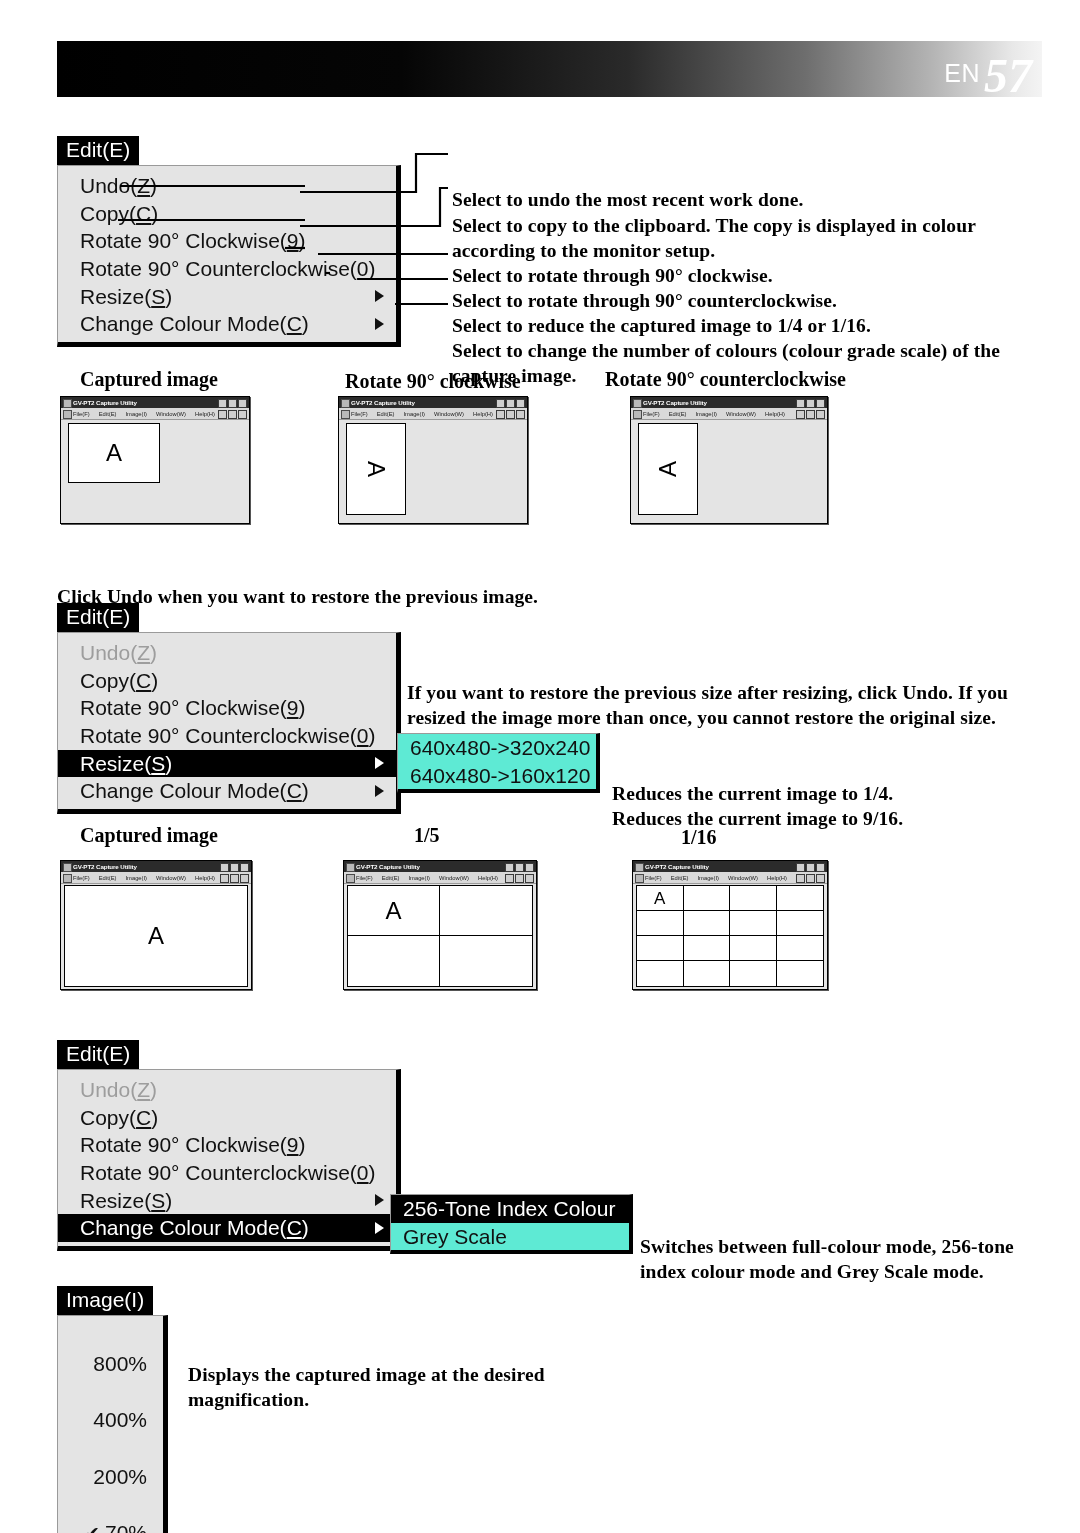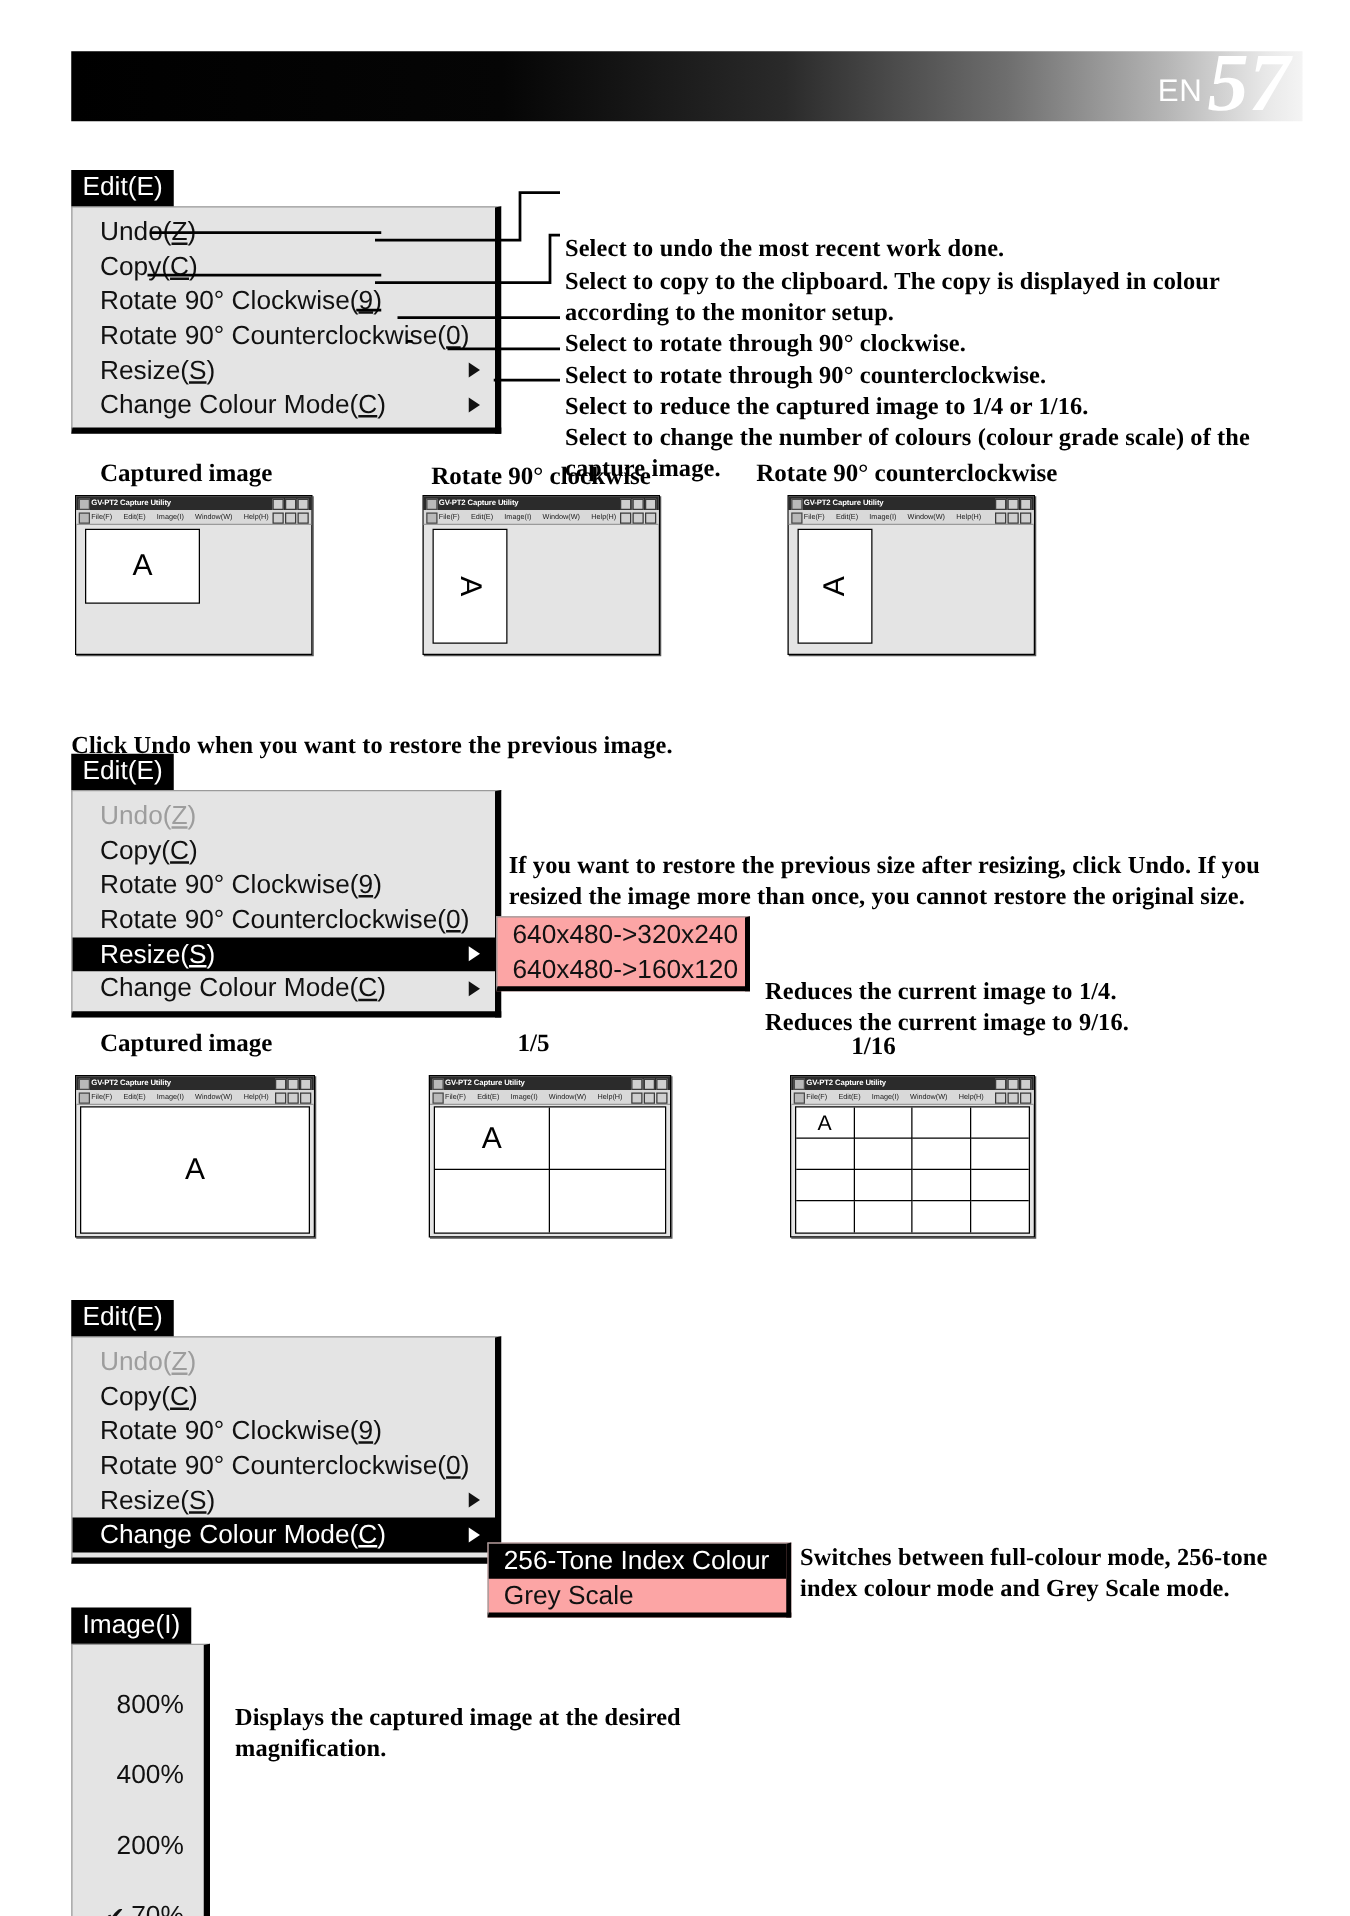--- a/index.html
+++ b/index.html
@@ -33,21 +33,21 @@
     color: #ffffff;
     font-family: "Liberation Serif", serif;
   }
   .header-en {
     font-size: 25px;
     letter-spacing: 0.5px;
     padding-bottom: 11px;
     font-family: "Liberation Sans", sans-serif;
   }
   .header-page {
-    font-size: 66px;
+    font-size: 48px;
     font-style: italic;
     font-weight: bold;
     line-height: 0.95;
     padding-left: 4px;
   }
 
   
   .menu-block { position: absolute; }
 
   .menu-title {
@@ -88,21 +88,21 @@
     top: 50%;
     transform: translateY(-50%);
     width: 0; height: 0;
     border-left: 9px solid currentColor;
     border-top: 6px solid transparent;
     border-bottom: 6px solid transparent;
   }
 
   .submenu {
     position: absolute;
-    background: #fca5a5;
+    background: #5eead4;
     border-top: 1px solid #9a9a9a;
     border-left: 1px solid #9a9a9a;
     border-right: 4px solid #000000;
     border-bottom: 4px solid #000000;
     z-index: 6;
   }
   .submenu .menu-item { padding: 1px 14px 1px 12px; }
 
   
   .desc {
@@ -540,21 +540,21 @@
       <span>Resize(<span class="mnemonic">S</span>)</span>
       <span class="arrow-right"></span>
     </div>
     <div class="menu-item selected">
       <span>Change Colour Mode(<span class="mnemonic">C</span>)</span>
       <span class="arrow-right"></span>
     </div>
   </div>
 </div>
 
-<div class="submenu" style="left:390px; top:1234px; width:238px;text-align:right;">
+<div class="submenu" style="left:390px; top:1194px; width:238px;text-align:right;">
   <div class="menu-item selected">
     <span>256-Tone Index Colour</span>
   </div>
   <div class="menu-item">
     <span>Grey Scale</span>
   </div>
 </div>
 
 <div class="desc" style="left:640px; top:1190px; width:385px;">Switches between full-colour mode, 256-tone index colour mode and Grey Scale mode.</div>
 

